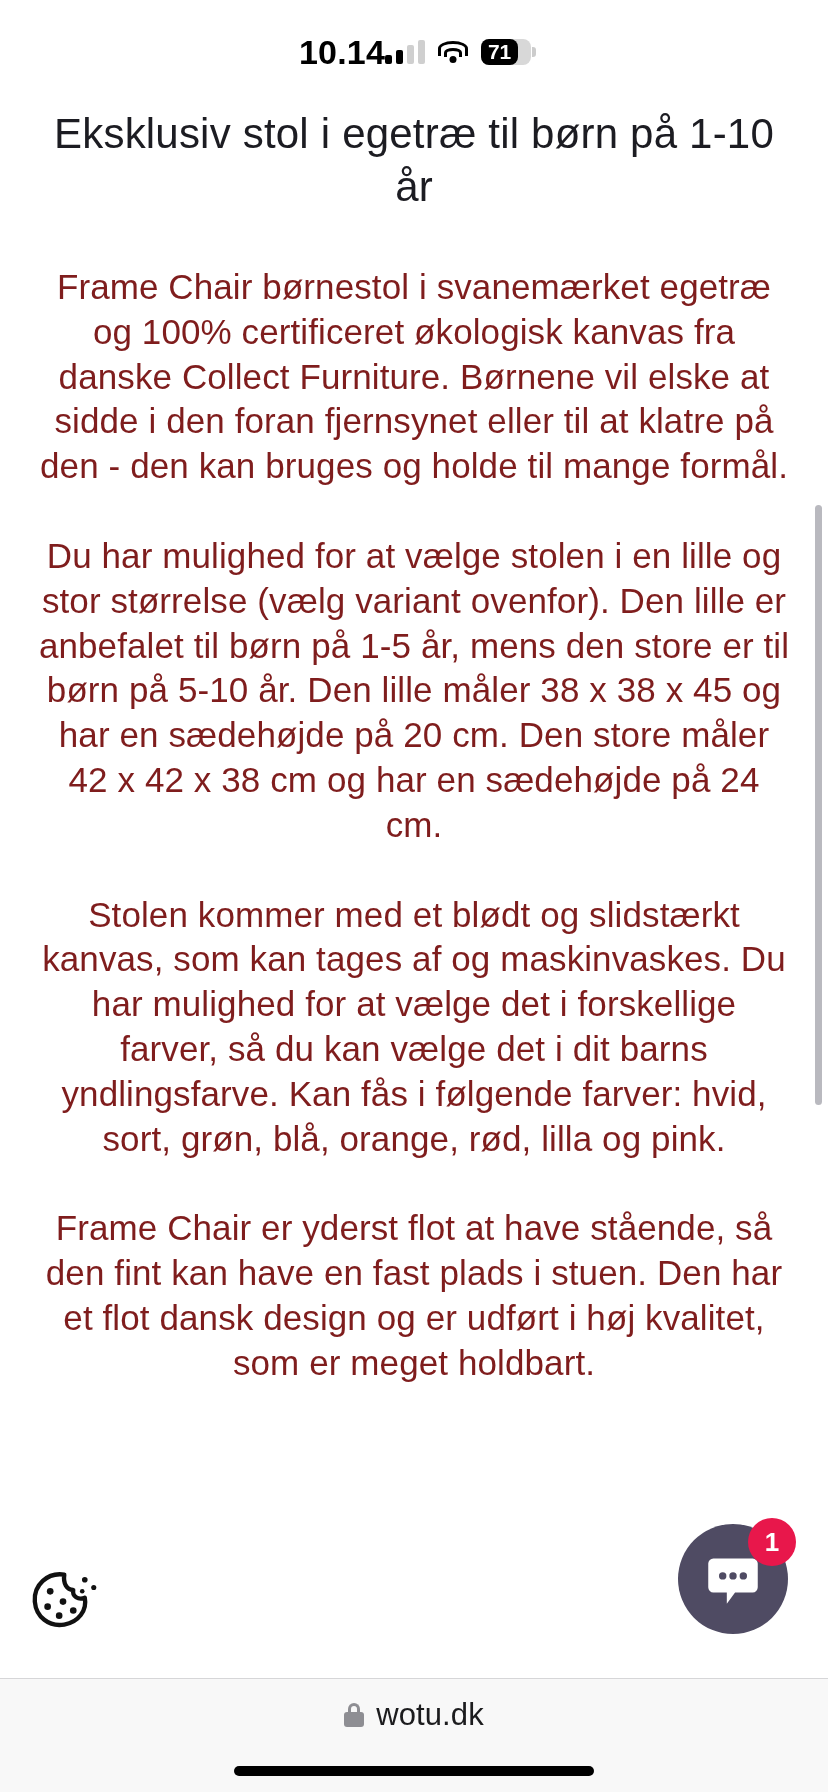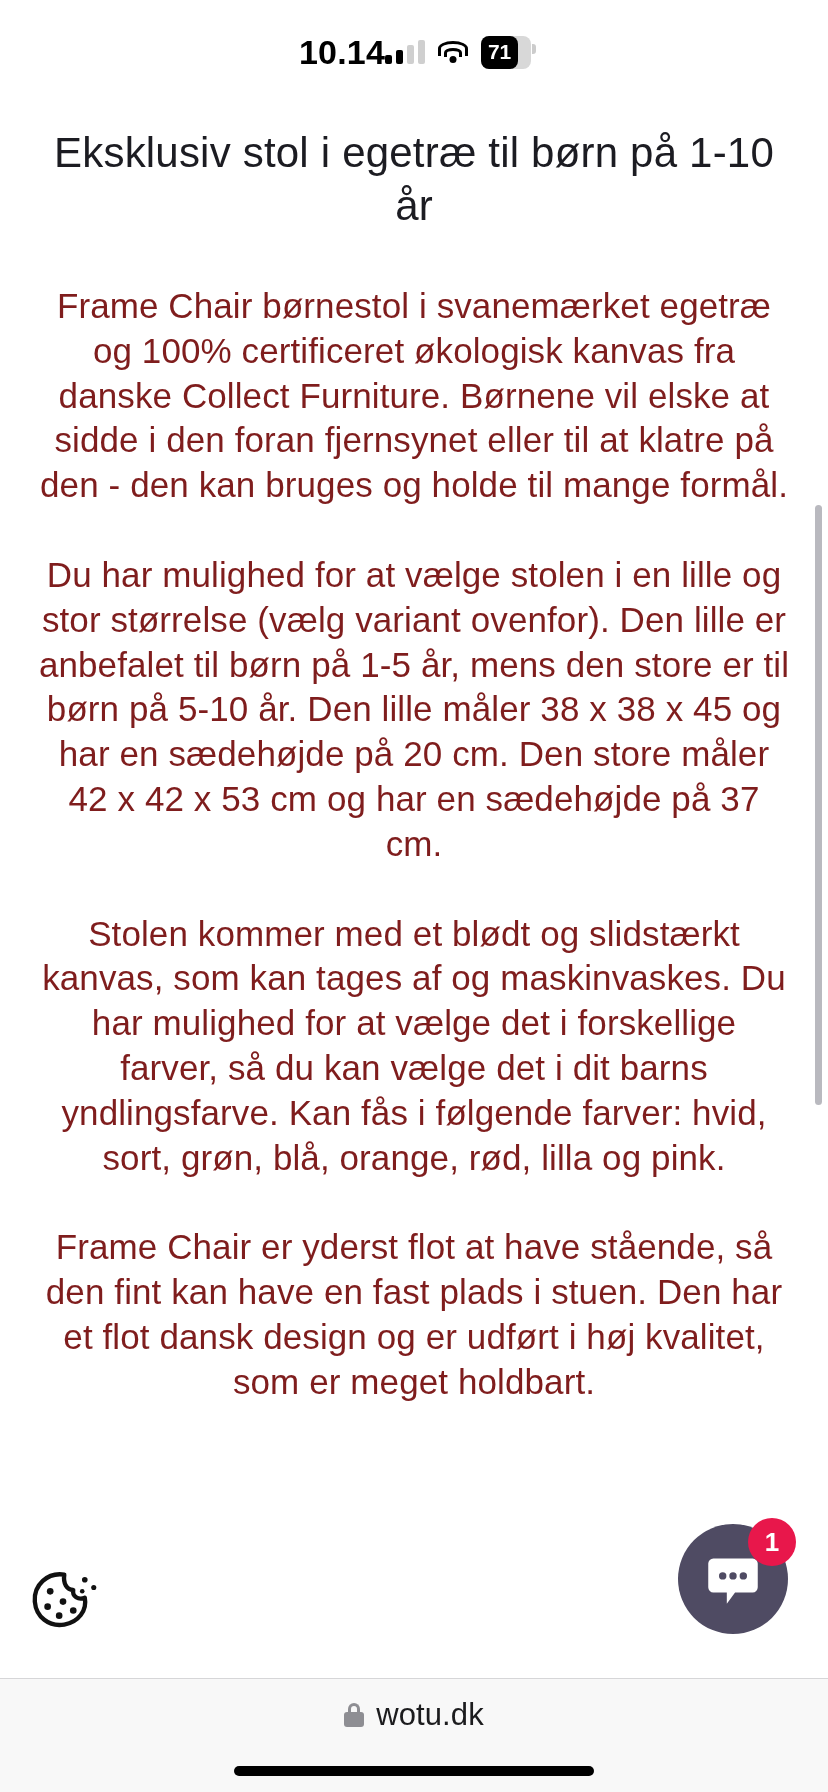--- a/index.html
+++ b/index.html
@@ -37,21 +37,21 @@
     position:absolute; left:50%; transform:translateX(-50%);
     border:3.5px solid #000; border-bottom:none; border-radius:50% 50% 0 0;
   }
   .wifi .w1 { width:30px; height:15px; top:1px; }
   .wifi .w2 { width:18px; height:9px;  top:8px; }
   .wifi .w3 {
     width:7px; height:7px; top:16px; border-radius:50%;
     background:#000; border:none;
   }
 
-  .battery { position:relative; width:50px; height:33px; }
+  .battery { position:relative; width:50px; height:26px; }
   .battery .shell {
     position:absolute; inset:0; border-radius:8px; background:#d8d8d8;
   }
   .battery .fill {
     position:absolute; top:0; left:0; bottom:0; width:73%;
     border-radius:8px; background:#000000;
   }
   .battery .tip {
     position:absolute; right:-5px; top:8px; width:4px; height:10px;
     background:#cccccc; border-radius:0 3px 3px 0;
@@ -65,21 +65,21 @@
   
   .page {
     position:absolute; top:92px; left:0; width:828px; bottom:114px;
     background:#ffffff; overflow:hidden;
   }
   .content { padding:0 38px; }
 
   h1.title {
     font-size:42px; font-weight:400; color:#1c1c22;
     text-align:center; letter-spacing:0.2px;
-    margin-top:35px; margin-bottom:0;
+    margin-top:16px; margin-bottom:0;
     line-height:1.25;
   }
 
   p.para {
     font-size:35px; font-weight:400; color:#7f1d1d;
     text-align:center; line-height:1.28;
     margin-top:45px;
     letter-spacing:0.1px;
   }
   p.para:first-of-type { margin-top:52px; }
@@ -166,21 +166,21 @@
       <div class="tip"></div>
       <div class="pct">71</div>
     </div>
   </div>
 </div>
 
 <div class="page">
   <div class="content">
     <h1 class="title">Eksklusiv stol i egetræ til børn på 1-10 år</h1>
     <p class="para">Frame Chair børnestol i svanemærket egetræ og 100% certificeret økologisk kanvas fra danske Collect Furniture. Børnene vil elske at sidde i den foran fjernsynet eller til at klatre på den - den kan bruges og holde til mange formål.</p>
-    <p class="para">Du har mulighed for at vælge stolen i en lille og stor størrelse (vælg variant ovenfor). Den lille er anbefalet til børn på 1-5 år, mens den store er til børn på 5-10 år. Den lille måler 38 x 38 x 45 og har en sædehøjde på 20 cm. Den store måler 42 x 42 x 53 cm og har en sædehøjde på 37 cm.</p>
+    <p class="para">Du har mulighed for at vælge stolen i en lille og stor størrelse (vælg variant ovenfor). Den lille er anbefalet til børn på 1-5 år, mens den store er til børn på 5-10 år. Den lille måler 38 x 38 x 45 og har en sædehøjde på 20 cm. Den store måler 42 x 42 x 38 cm og har en sædehøjde på 24 cm.</p>
     <p class="para">Stolen kommer med et blødt og slidstærkt kanvas, som kan tages af og maskinvaskes. Du har mulighed for at vælge det i forskellige farver, så du kan vælge det i dit barns yndlingsfarve. Kan fås i følgende farver: hvid, sort, grøn, blå, orange, rød, lilla og pink.</p>
     <p class="para">Frame Chair er yderst flot at have stående, så den fint kan have en fast plads i stuen. Den har et flot dansk design og er udført i høj kvalitet, som er meget holdbart.</p>
 
   </div>
 </div>
 
 <div class="scrollbar"></div>
 
 <div class="cookie-btn">
   <svg viewBox="0 0 64 64" width="82" height="82" aria-hidden="true">

